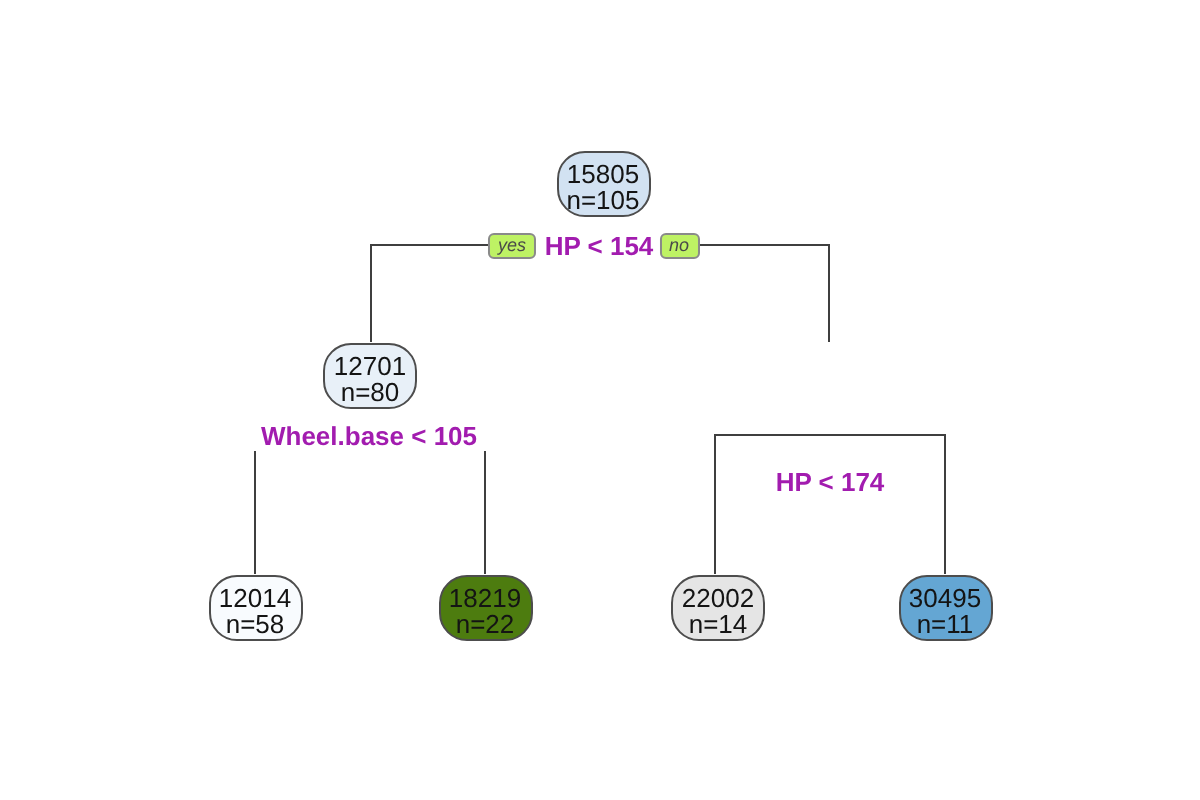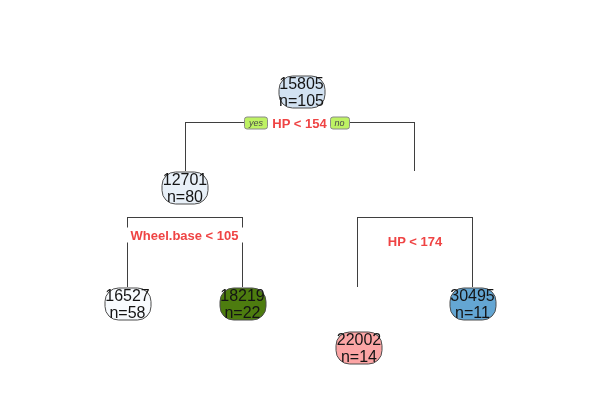--- a/index.html
+++ b/index.html
@@ -27,36 +27,36 @@
     position: absolute;
     width: 47px;
     height: 33px;
     transform: translate(-50%, -50%);
     border: 1px solid #4d4d4d;
     border-radius: 14px;
     background: #ffffff;
     display: flex;
     flex-direction: column;
     align-items: center;
-    justify-content: space-between;
+    justify-content: flex-end;
     line-height: 13.5px;
-    font-size: 16px;
+    font-size: 13px;
     color: #141414;
     box-sizing: border-box;
     text-align: center;
   }
   
   .split {
     position: absolute;
     transform: translate(-50%, -50%);
     background: #ffffff;
     padding: 0 9px;
     font-size: 13px;
     font-weight: bold;
-    color: #ef4444;
+    color: #a21caf;
     white-space: nowrap;
     line-height: 15px;
   }
   
   .branch-badge {
     position: absolute;
     transform: translate(-50%, -50%);
     background: #bef264;
     border: 1px solid #8a8a8a;
     border-radius: 3px;
@@ -82,45 +82,45 @@
   <div class="vline" style="left:242px; top:217px; height:70px;"></div>
 
   <div class="hline" style="left:357px; top:217px; width:116px;"></div>
   <div class="vline" style="left:357px; top:217px; height:70px;"></div>
   <div class="vline" style="left:472px; top:217px; height:70px;"></div>
 
   <div class="split" style="left:299.5px; top:122.5px;">HP &lt; 154</div>
   <div class="branch-badge" style="left:256px; top:122.5px;">yes</div>
   <div class="branch-badge" style="left:339.5px; top:122.5px;">no</div>
 
-  <div class="split" style="left:184.5px; top:217.5px;margin-top:17px;">Wheel.base &lt; 105</div>
+  <div class="split" style="left:184.5px; top:217.5px;">Wheel.base &lt; 105</div>
   <div class="split" style="left:415px; top:217.5px;margin-top:23px;">HP &lt; 174</div>
 
   <div class="node" style="left: 301.5px; top: 91.5px; background-color: rgb(210, 226, 242);">
     <div>15805</div>
     <div>n=105</div>
   </div>
 
   <div class="node" style="left: 185px; top: 187.5px; background-color: rgb(232, 240, 248);">
     <div>12701</div>
     <div>n=80</div>
   </div>
 
 
   <div class="node" style="left: 127.5px; top: 303.5px; background-color: rgb(248, 251, 254);">
-    <div>16527</div>
+    <div>12014</div>
     <div>n=58</div>
   </div>
 
   <div class="node" style="left: 242.5px; top: 303.5px; background-color: #4d7c0f;">
     <div>18219</div>
     <div>n=22</div>
   </div>
 
-  <div class="node" style="left: 359px; top: 303.5px; background-color: #fca5a5; margin-top: 44px;">
+  <div class="node" style="left: 359px; top: 303.5px; background-color: #e5e5e5;">
     <div>22002</div>
     <div>n=14</div>
   </div>
 
   <div class="node" style="left: 472.5px; top: 303.5px; background-color: rgb(100, 166, 211);">
     <div>30495</div>
     <div>n=11</div>
   </div>
 
 </div>

